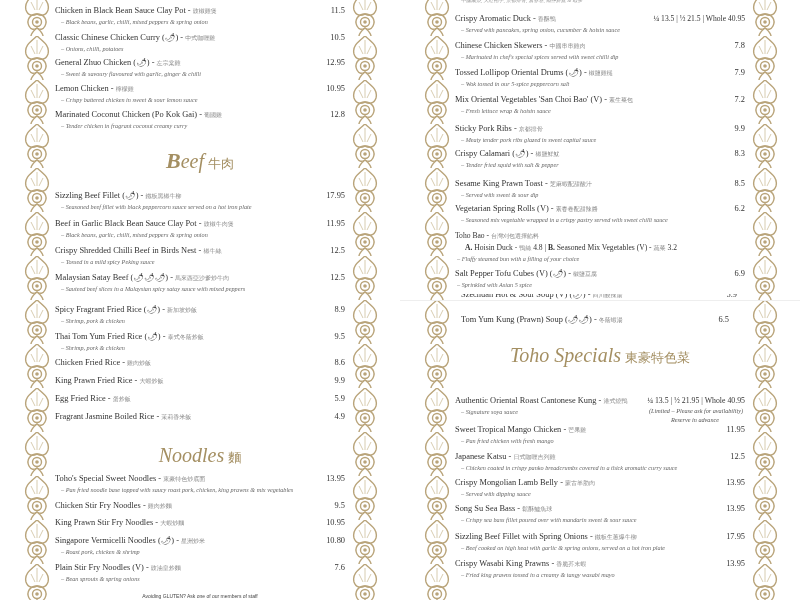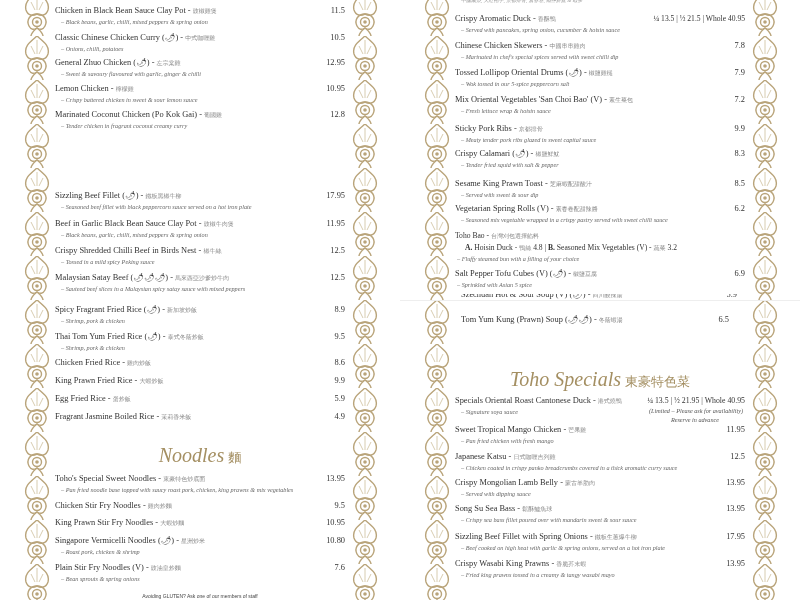--- a/index.html
+++ b/index.html
@@ -82,20 +82,23 @@
     <div class="name"><span>Lemon Chicken</span> - <span class="cn">檸檬雞</span></div>
     <div class="desc">– <span>Crispy battered chicken in sweet &amp; sour lemon sauce</span></div>
     <div class="price">10.95</div>
   </div>
   <div class="item" style="top:109px">
     <div class="name"><span>Marinated Coconut Chicken (Po Kok Gai)</span> - <span class="cn">葡國雞</span></div>
     <div class="desc">– <span>Tender chicken in fragrant coconut creamy curry</span></div>
     <div class="price">12.8</div>
   </div>
 
+  <div class="heading" style="top:148px">
+    <span class="en"><span class="cap">B</span><span>eef</span></span><span class="zh">牛肉</span>
+  </div>
 
   <div class="item" style="top:190px">
     <div class="name"><span>Sizzling Beef Fillet (🌶)</span> - <span class="cn">鐵板黑椒牛柳</span></div>
     <div class="desc">– <span>Seasoned beef fillet with black peppercorn sauce served on a hot iron plate</span></div>
     <div class="price">17.95</div>
   </div>
   <div class="item" style="top:218px">
     <div class="name"><span>Beef in Garlic Black Bean Sauce Clay Pot</span> - <span class="cn">豉椒牛肉煲</span></div>
     <div class="desc">– <span>Black beans, garlic, chilli, mixed peppers &amp; spring onion</span></div>
     <div class="price">11.95</div>
@@ -253,26 +256,26 @@
       <div class="name" style="padding-left:6px"><span>Szechuan Hot &amp; Sour Soup (V) (🌶)</span> - <span class="cn">四川酸辣湯</span></div>
       <div class="price" style="right:8px">5.9</div>
     </div>
   </div>
 
   <div class="item" style="top:314px">
     <div class="name" style="padding-left:6px"><span>Tom Yum Kung (Prawn) Soup (🌶🌶)</span> - <span class="cn">冬蔭蝦湯</span></div>
     <div class="price" style="right:16px">6.5</div>
   </div>
 
-  <div class="heading" style="top:368px">
+  <div class="heading" style="top:344px">
     <span class="en">Toho Specials</span><span class="zh">東豪特色菜</span>
   </div>
 
   <div class="item" style="top:395px">
-    <div class="name"><span>Specials Oriental Roast Cantonese Duck</span> - <span class="cn">港式燒鴨</span></div>
+    <div class="name"><span>Authentic Oriental Roast Cantonese Kung</span> - <span class="cn">港式燒鴨</span></div>
     <div class="desc">– <span>Signature soya sauce</span></div>
     <div class="price" style="font-size:7.8px">¼ 13.5 | ½ 21.95 | Whole 40.95</div>
     <div class="note" style="top:11px;right:2px">(Limited – Please ask for availability)</div>
     <div class="note" style="top:20px;right:26px">Reserve in advance</div>
   </div>
   <div class="item" style="top:424px">
     <div class="name"><span>Sweet Tropical Mango Chicken</span> - <span class="cn">芒果雞</span></div>
     <div class="desc">– <span>Pan fried chicken with fresh mango</span></div>
     <div class="price">11.95</div>
   </div>

